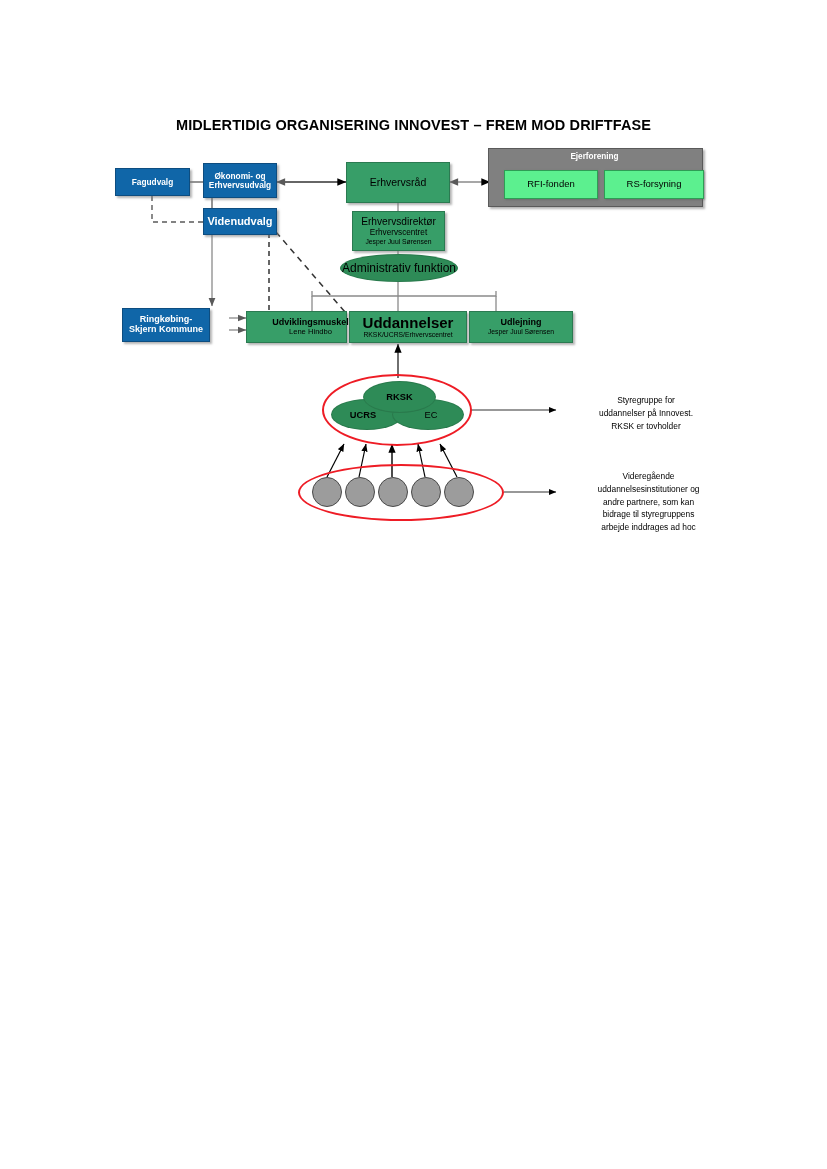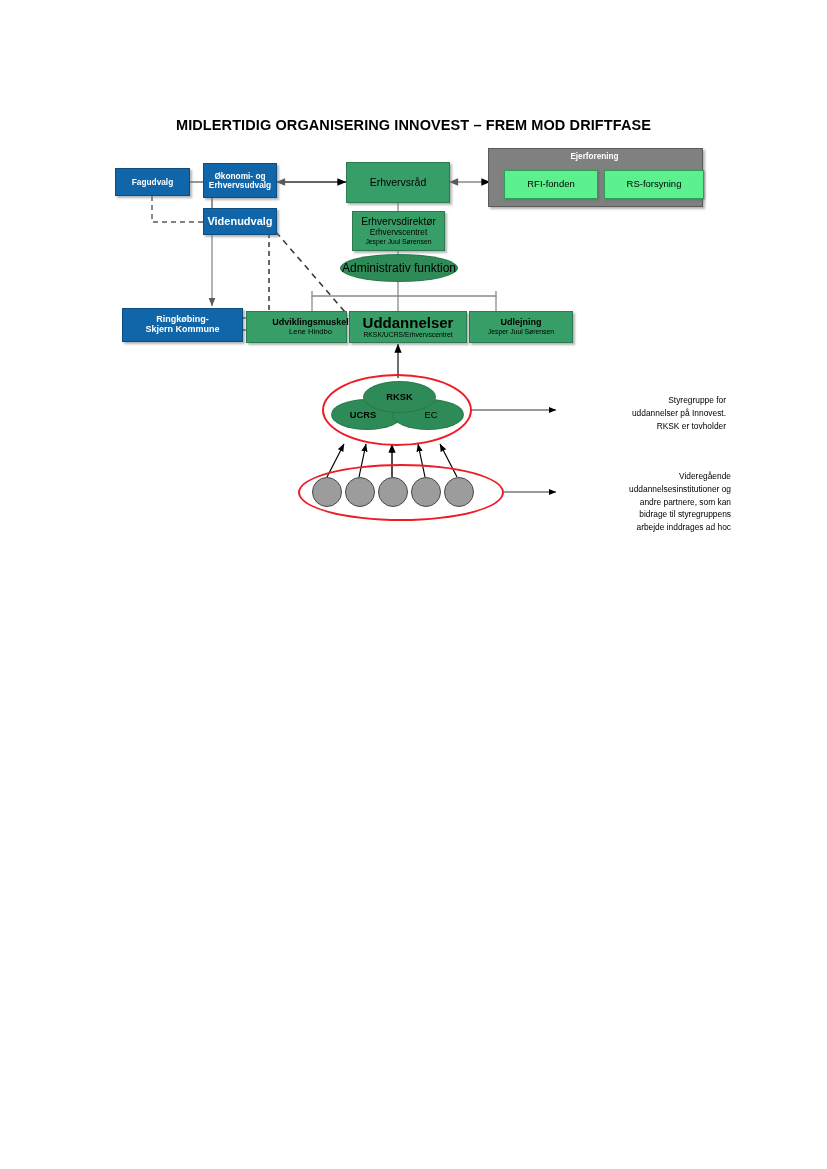--- a/index.html
+++ b/index.html
@@ -93,21 +93,21 @@
     box-sizing: border-box;
     border: 2px solid #ee1c25;
     border-radius: 50%;
     background: transparent;
   }
   .note {
     position: absolute;
     color: #000000;
     font-size: 8.4px;
     line-height: 1.52;
-    text-align: right;
+    text-align: center;
     white-space: pre-line;
     font-family: "Liberation Sans", sans-serif;
   }
 </style>
 </head>
 <body>
 
 <svg id="canvas" viewBox="0 0 827 1169" xmlns="http://www.w3.org/2000/svg">
   <defs>
     <marker id="arrGrey" markerWidth="7" markerHeight="7" refX="6.2" refY="3" orient="auto" markerUnits="strokeWidth">
@@ -170,21 +170,21 @@
 
 <div class="node blue" style="left:203px; top:163px; width:74px; height:35px; font-size:8.3px;">
   <span class="l1">Økonomi- og</span>
   <span class="l1">Erhvervsudvalg</span>
 </div>
 
 <div class="node blue" style="left:203px; top:208px; width:74px; height:27px; font-size:11px;">
   <span class="l1">Videnudvalg</span>
 </div>
 
-<div class="node blue" style="left:122px; top:308px; width:121px; height:34px; font-size:9px;">
+<div class="node blue" style="left:122px; top:308px; width:88px; height:34px; font-size:9px;">
   <span class="l1">Ringkøbing-</span>
   <span class="l1">Skjern Kommune</span>
 </div>
 
 <div class="node green" style="left:346px; top:162px; width:104px; height:41px; font-size:10.5px;">
   <span class="l2">Erhvervsråd</span>
 </div>
 
 <div class="node green" style="left:352px; top:211px; width:93px; height:40px; font-size:8.2px; line-height:1.22;">
   <span style="font-size:10.2px;">Erhvervsdirektør</span>

